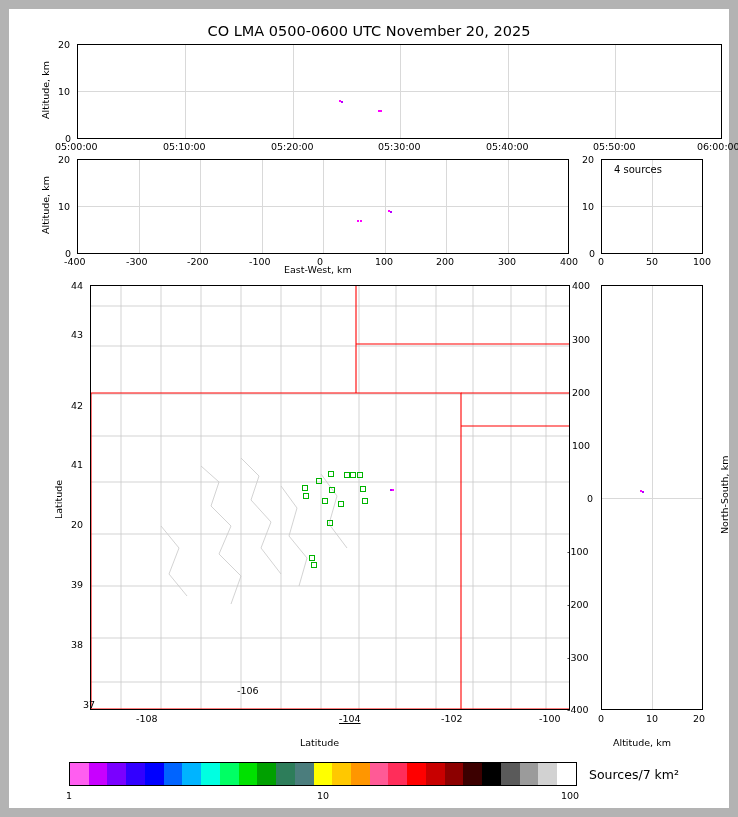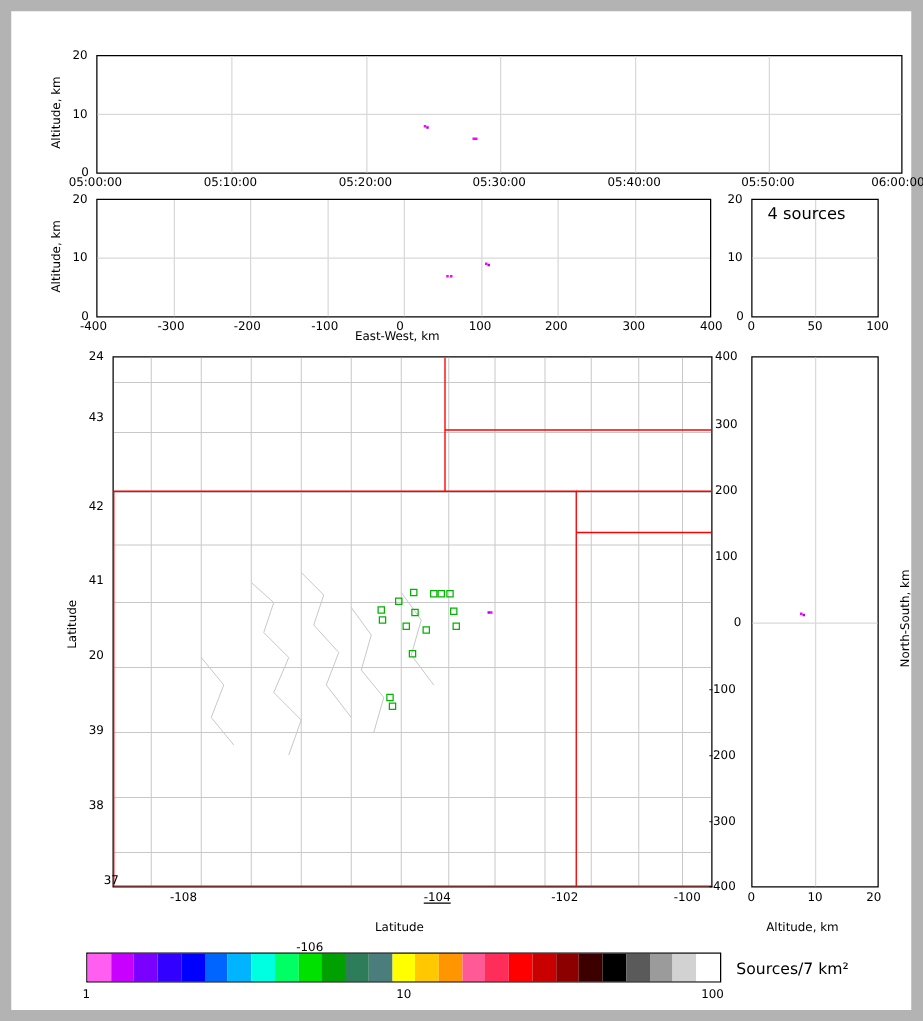--- a/index.html
+++ b/index.html
@@ -36,20 +36,21 @@
   }
   .pt{position:absolute;width:2px;height:2px;}
   .cb-cell{height:24px;float:left;box-sizing:border-box;}
   .sqr{position:absolute;width:6px;height:6px;border:1px solid #00b400;box-sizing:border-box;}
 </style>
 </head>
 <body>
 
 <div id="page">
 
+  <div class="title">CO LMA 0500-0600 UTC November 20, 2025</div>
 
   <div class="panel" style="left:68px;top:35px;width:645px;height:95px;"></div>
 
   <div class="gridline" style="left:176px;top:36px;width:1px;height:93px;"></div>
   <div class="gridline" style="left:284px;top:36px;width:1px;height:93px;"></div>
   <div class="gridline" style="left:391px;top:36px;width:1px;height:93px;"></div>
   <div class="gridline" style="left:499px;top:36px;width:1px;height:93px;"></div>
   <div class="gridline" style="left:606px;top:36px;width:1px;height:93px;"></div>
   <div class="gridline" style="left:69px;top:82px;width:643px;height:1px;"></div>
 
@@ -102,21 +103,21 @@
 
   <div class="panel" style="left:592px;top:150px;width:102px;height:95px;"></div>
   <div class="gridline" style="left:643px;top:151px;width:1px;height:93px;"></div>
   <div class="gridline" style="left:593px;top:197px;width:100px;height:1px;"></div>
   <div class="ticklbl" style="left:573px;top:145px;">20</div>
   <div class="ticklbl" style="left:573px;top:192px;">10</div>
   <div class="ticklbl" style="left:580px;top:239px;">0</div>
   <div class="ticklbl" style="left:589px;top:247px;">0</div>
   <div class="ticklbl" style="left:637px;top:247px;">50</div>
   <div class="ticklbl" style="left:684px;top:247px;">100</div>
-  <div class="axlbl" style="left:605px;top:155px;font-size:13px;">4 sources</div>
+  <div class="axlbl" style="left:605px;top:155px;font-size:10px;">4 sources</div>
 
   <div class="panel" style="left:81px;top:276px;width:480px;height:425px;overflow:hidden;"></div>
 
   <svg style="position:absolute;left:82px;top:277px;width:478px;height:423px;">
     <g stroke="#c8c8c8" stroke-width="0.8" fill="none">
 
       <path d="M0,60 L478,60"></path>
       <path d="M0,108 L478,108"></path>
       <path d="M0,150 L478,150"></path>
       <path d="M0,196 L478,196"></path>
@@ -173,31 +174,31 @@
   <div class="sqr" style="left:335px;top:463px;"></div>
   <div class="sqr" style="left:341px;top:463px;"></div>
   <div class="sqr" style="left:348px;top:463px;"></div>
   <div class="sqr" style="left:351px;top:477px;"></div>
   <div class="sqr" style="left:353px;top:489px;"></div>
   <div class="sqr" style="left:302px;top:553px;"></div>
 
   <div class="pt" style="left:381px;top:480px;background:#b400ff;"></div>
   <div class="pt" style="left:383px;top:480px;background:#ff00ff;"></div>
 
-  <div class="ticklbl" style="left:62px;top:271px;">24</div>
+  <div class="ticklbl" style="left:62px;top:271px;">44</div>
   <div class="ticklbl" style="left:62px;top:320px;">43</div>
   <div class="ticklbl" style="left:62px;top:391px;">42</div>
   <div class="ticklbl" style="left:62px;top:450px;">41</div>
   <div class="ticklbl" style="left:62px;top:510px;">20</div>
   <div class="ticklbl" style="left:62px;top:570px;">39</div>
   <div class="ticklbl" style="left:62px;top:630px;">38</div>
   <div class="ticklbl" style="left:62px;top:690px;margin-left:12px;">37</div>
 
   <div class="ticklbl" style="left:127px;top:704px;">-108</div>
-  <div class="ticklbl" style="left:228px;top:744px;">-106</div>
+  <div class="ticklbl" style="left:228px;top:676px;">-106</div>
   <div class="ticklbl" style="left:330px;top:704px;text-decoration:underline;">-104</div>
   <div class="ticklbl" style="left:432px;top:704px;">-102</div>
   <div class="ticklbl" style="left:530px;top:704px;">-100</div>
 
   <div class="axlbl rot" style="left:44px;top:510px;">Latitude</div>
   <div class="axlbl" style="left:291px;top:728px;">Latitude</div>
 
   <div class="panel" style="left:592px;top:276px;width:102px;height:425px;"></div>
   <div class="gridline" style="left:643px;top:277px;width:1px;height:423px;"></div>
   <div class="gridline" style="left:593px;top:489px;width:100px;height:1px;"></div>

